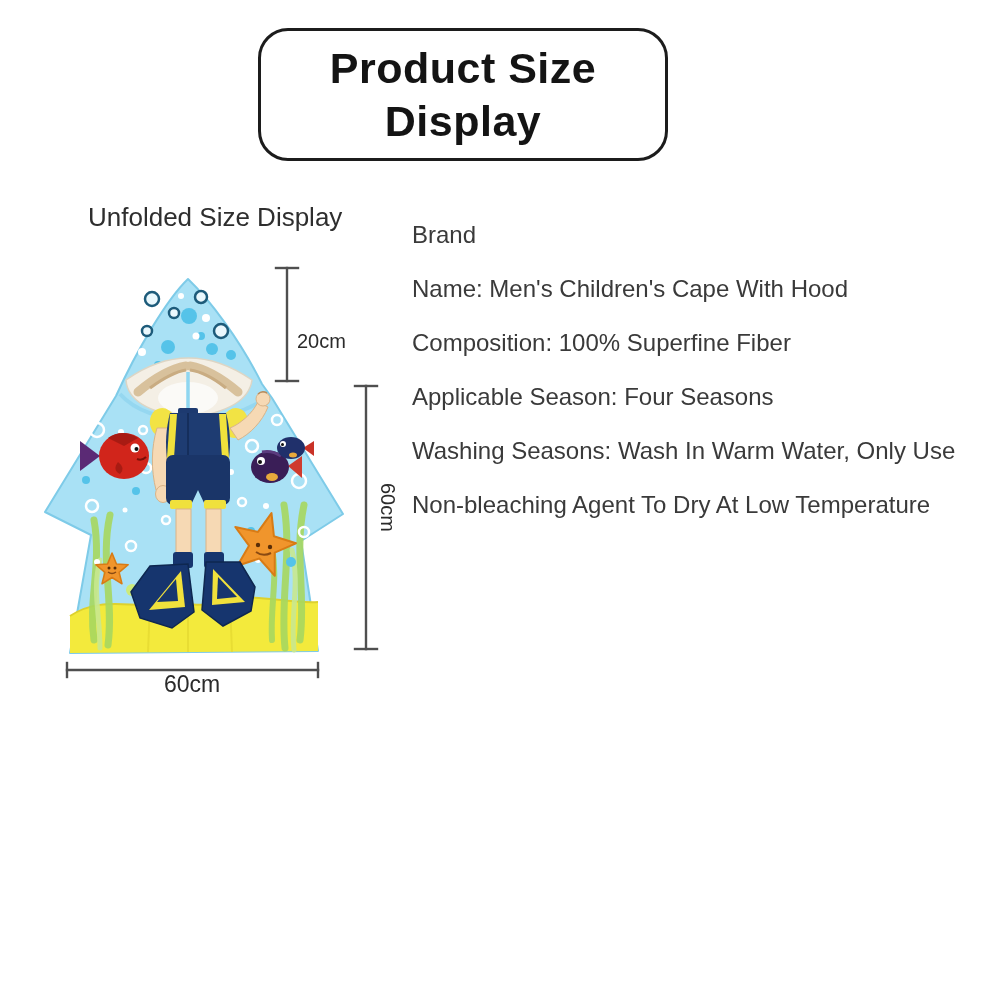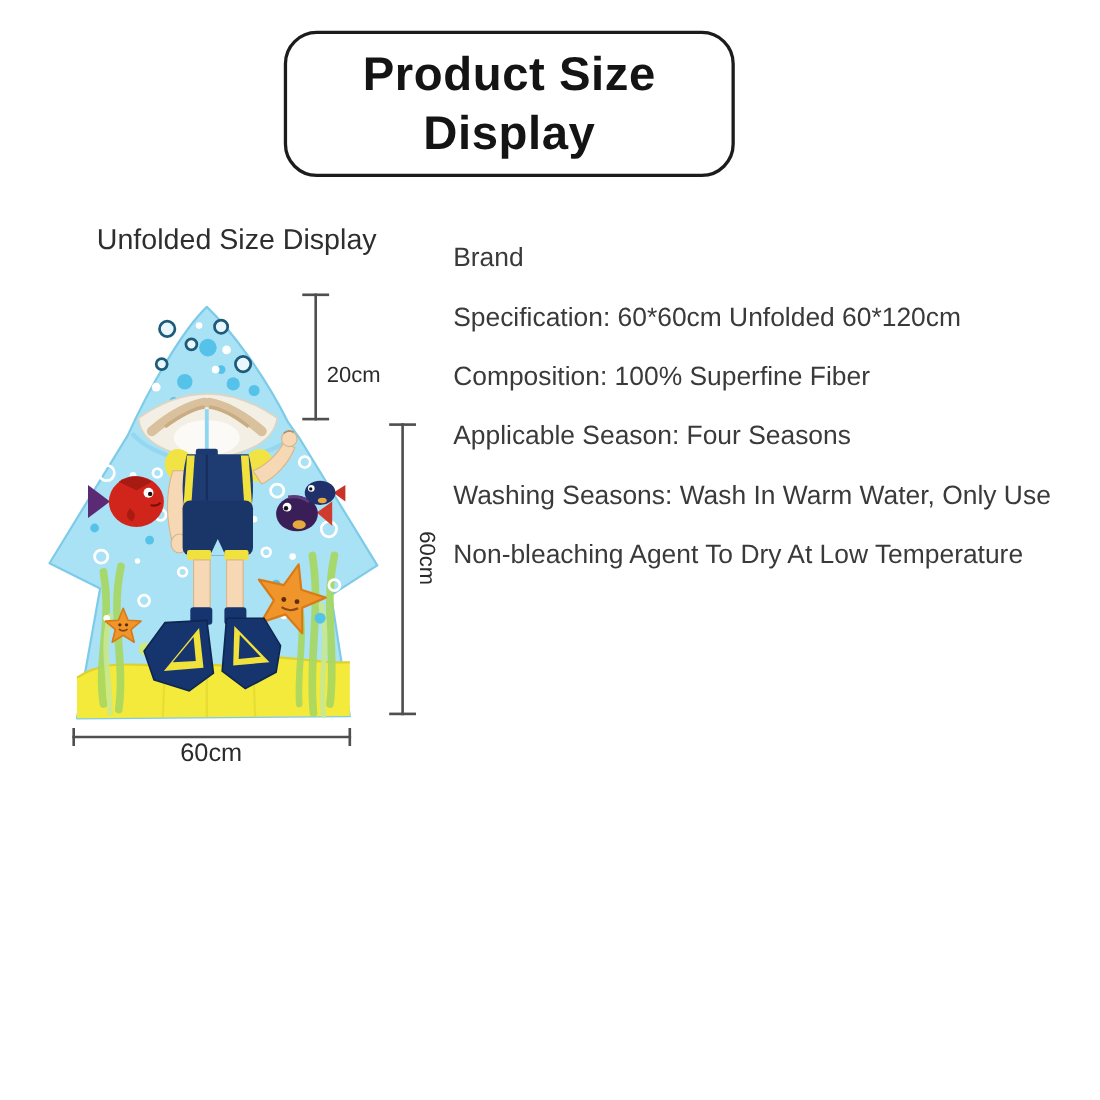--- a/index.html
+++ b/index.html
@@ -255,20 +255,20 @@
       </g>
     </g>
   </svg>
 
   <div class="measure-label measure-hood">20cm</div>
   <div class="measure-label measure-height">60cm</div>
   <div class="measure-label measure-width">60cm</div>
 
   <div class="details">
     <div class="d-line">Brand</div>
-    <div class="d-line">Specification: 60*60cm Unfolded 60*120cm</div>
+    <div class="d-line">Name: Men's Children's Cape With Hood</div>
     <div class="d-line">Composition: 100% Superfine Fiber</div>
     <div class="d-line">Applicable Season: Four Seasons</div>
     <div class="d-line">Washing Seasons: Wash In Warm Water, Only Use</div>
     <div class="d-line">Non-bleaching Agent To Dry At Low Temperature</div>
   </div>
 
 </div>
 
 </body></html>

